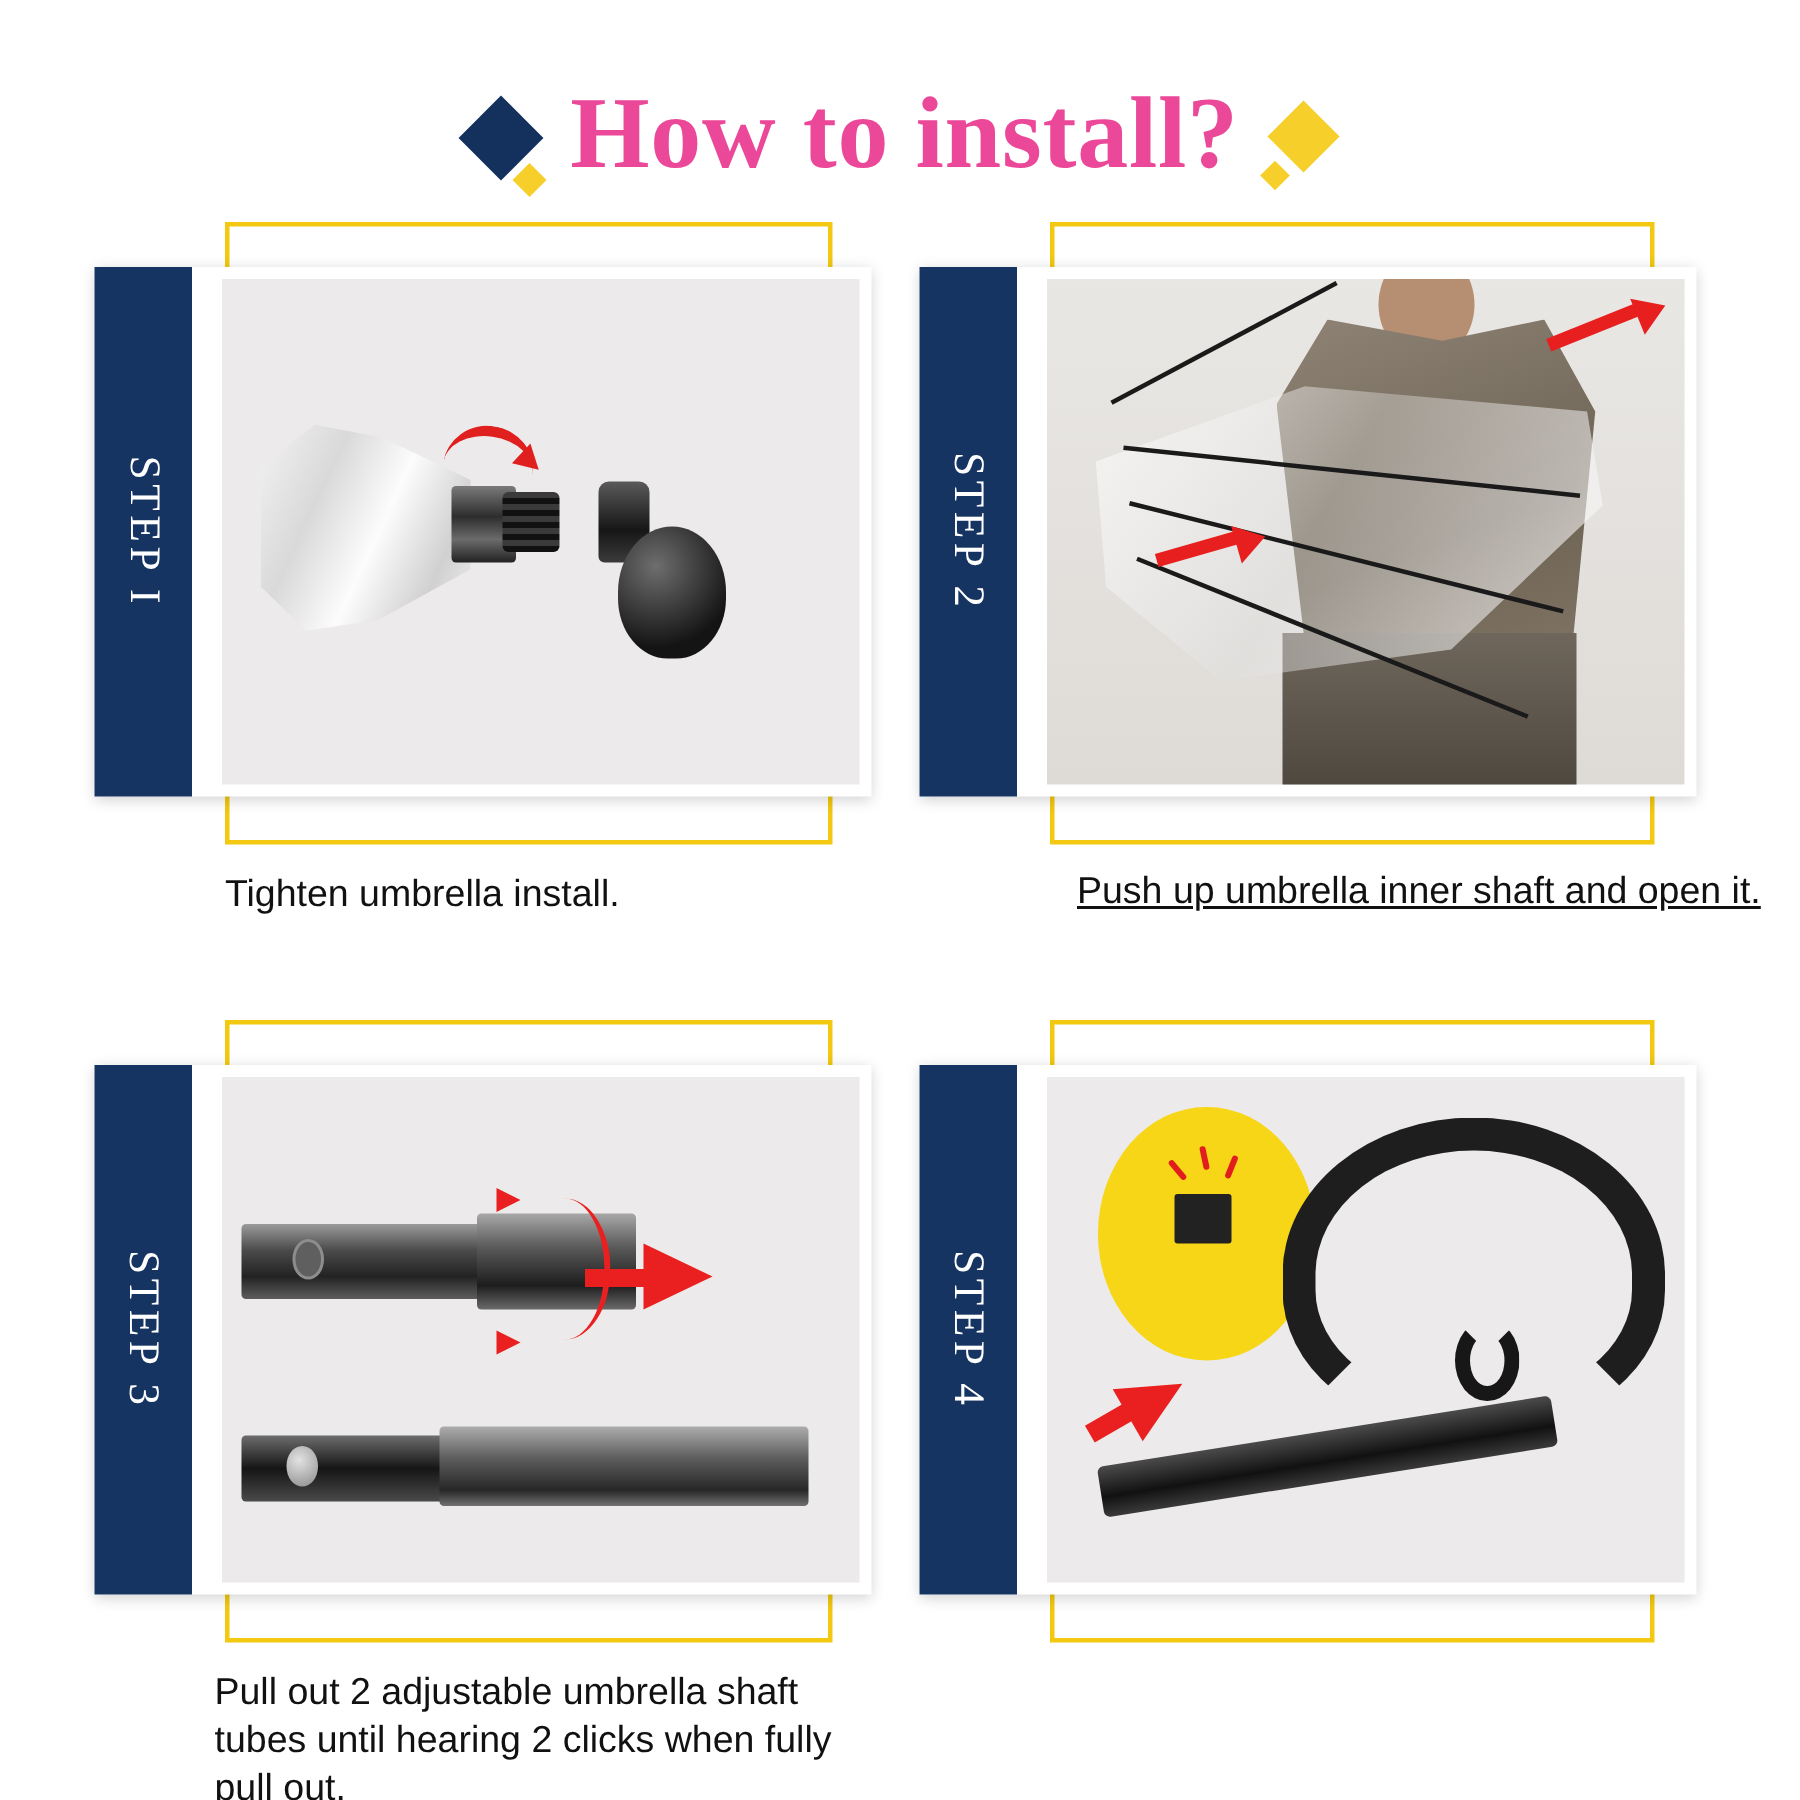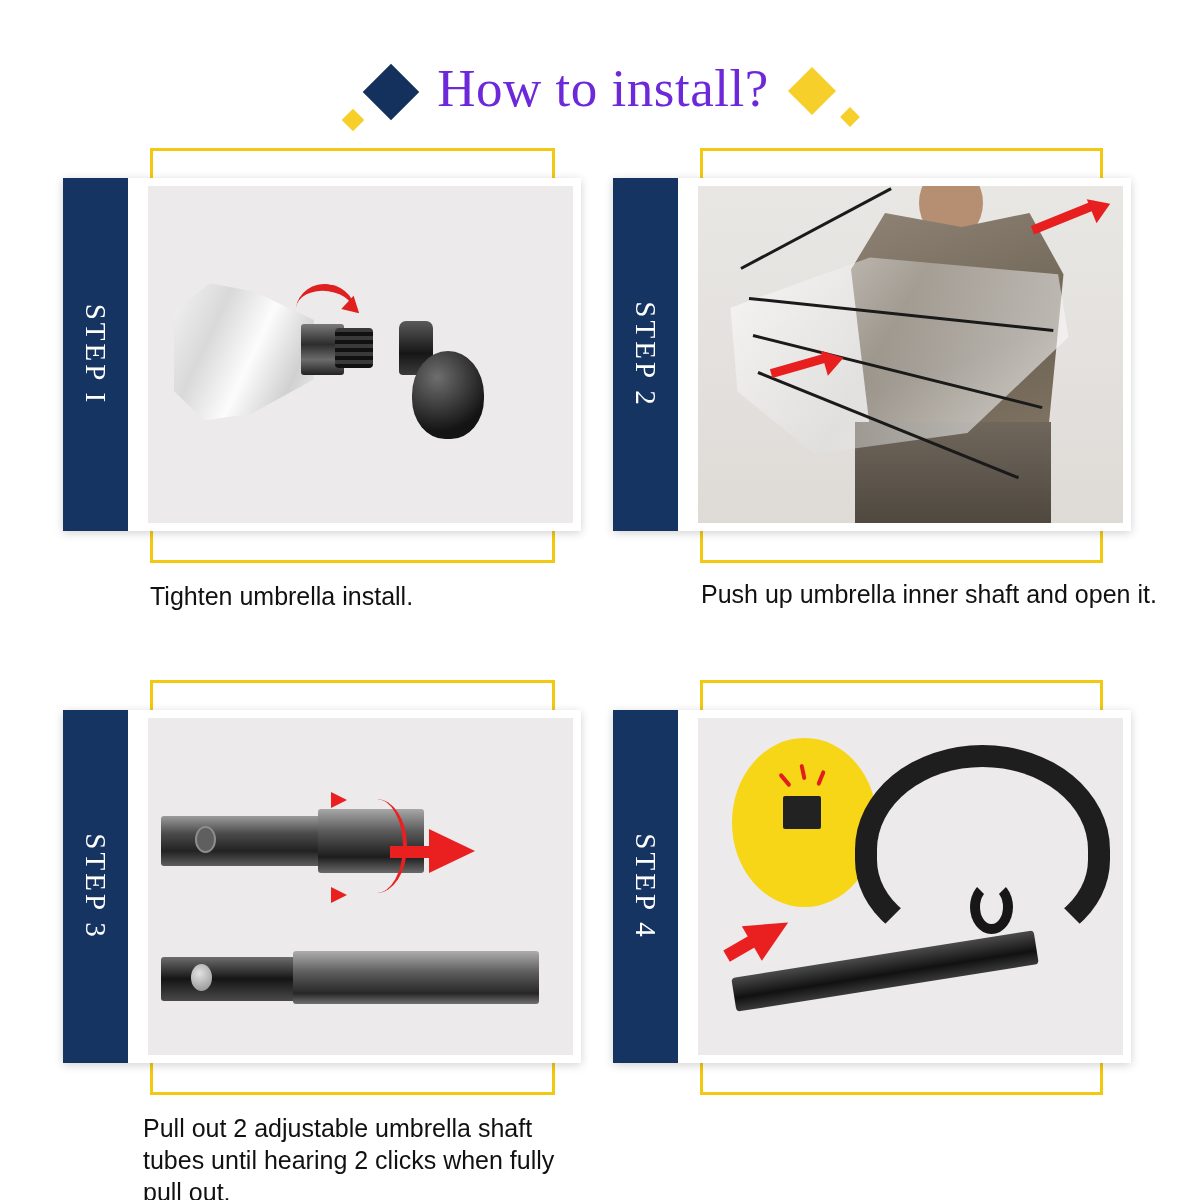--- a/index.html
+++ b/index.html
@@ -16,23 +16,23 @@
     position: absolute;
     top: 48px; left: 0; right: 0;
     height: 80px;
     display: flex;
     align-items: center;
     justify-content: center;
     gap: 26px;
   }
   .title {
     font-family: "Liberation Serif", serif;
-    font-size: 53px;
-    font-weight: normal;
-    color: #6d28d9;
+    font-size: 68px;
+    font-weight: bold;
+    color: #ec4899;
     letter-spacing: 0.5px;
   }
   .diamond-left {
     width: 40px; height: 40px;
     background: #14305c;
     transform: rotate(45deg);
     margin-top: 8px;
   }
   .diamond-small-left {
     position: absolute;
@@ -396,21 +396,21 @@
                 <div class="s2-rib" style="left:12%;top:33%;width:72%;transform:rotate(6deg);"></div>
                 <div class="s2-rib" style="left:13%;top:44%;width:70%;transform:rotate(14deg);"></div>
                 <div class="s2-rib" style="left:14%;top:55%;width:66%;transform:rotate(22deg);"></div>
                 <div class="s2-rib" style="left:10%;top:24%;width:40%;transform:rotate(-28deg);"></div>
                 <div class="s2-arrow-top"></div>
                 <div class="s2-arrow-mid"></div>
               </div>
             </div>
           </div>
         </div>
-        <div class="caption r" style="top:438px;left:101px;width:460px;">Push up umbrella inner shaft and open it.</div>
+        <div class="caption r" style="top:438px;left:118px;width:460px;text-decoration:underline;">Push up umbrella inner shaft and open it.</div>
       </div>
 
     </div>
 
     <div class="row" style="margin-top:112px;">
 
       <div class="cell">
         <div class="frame-wrap">
           <div class="yellow-frame"></div>
           <div class="card">

